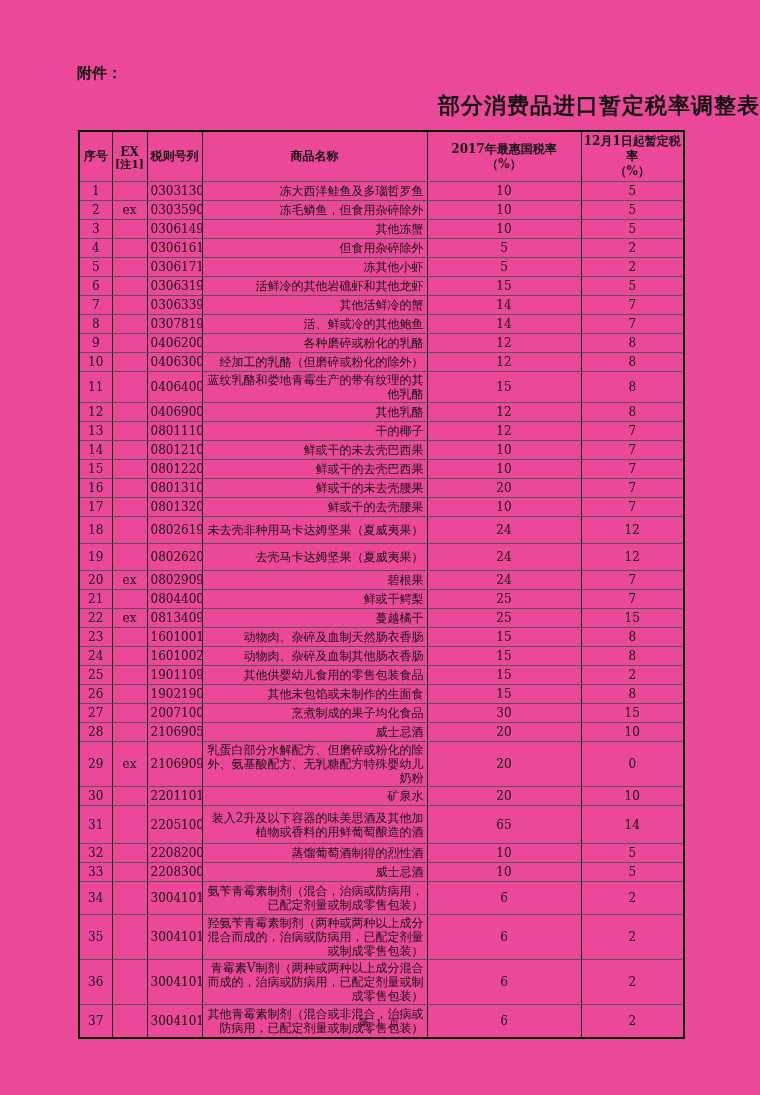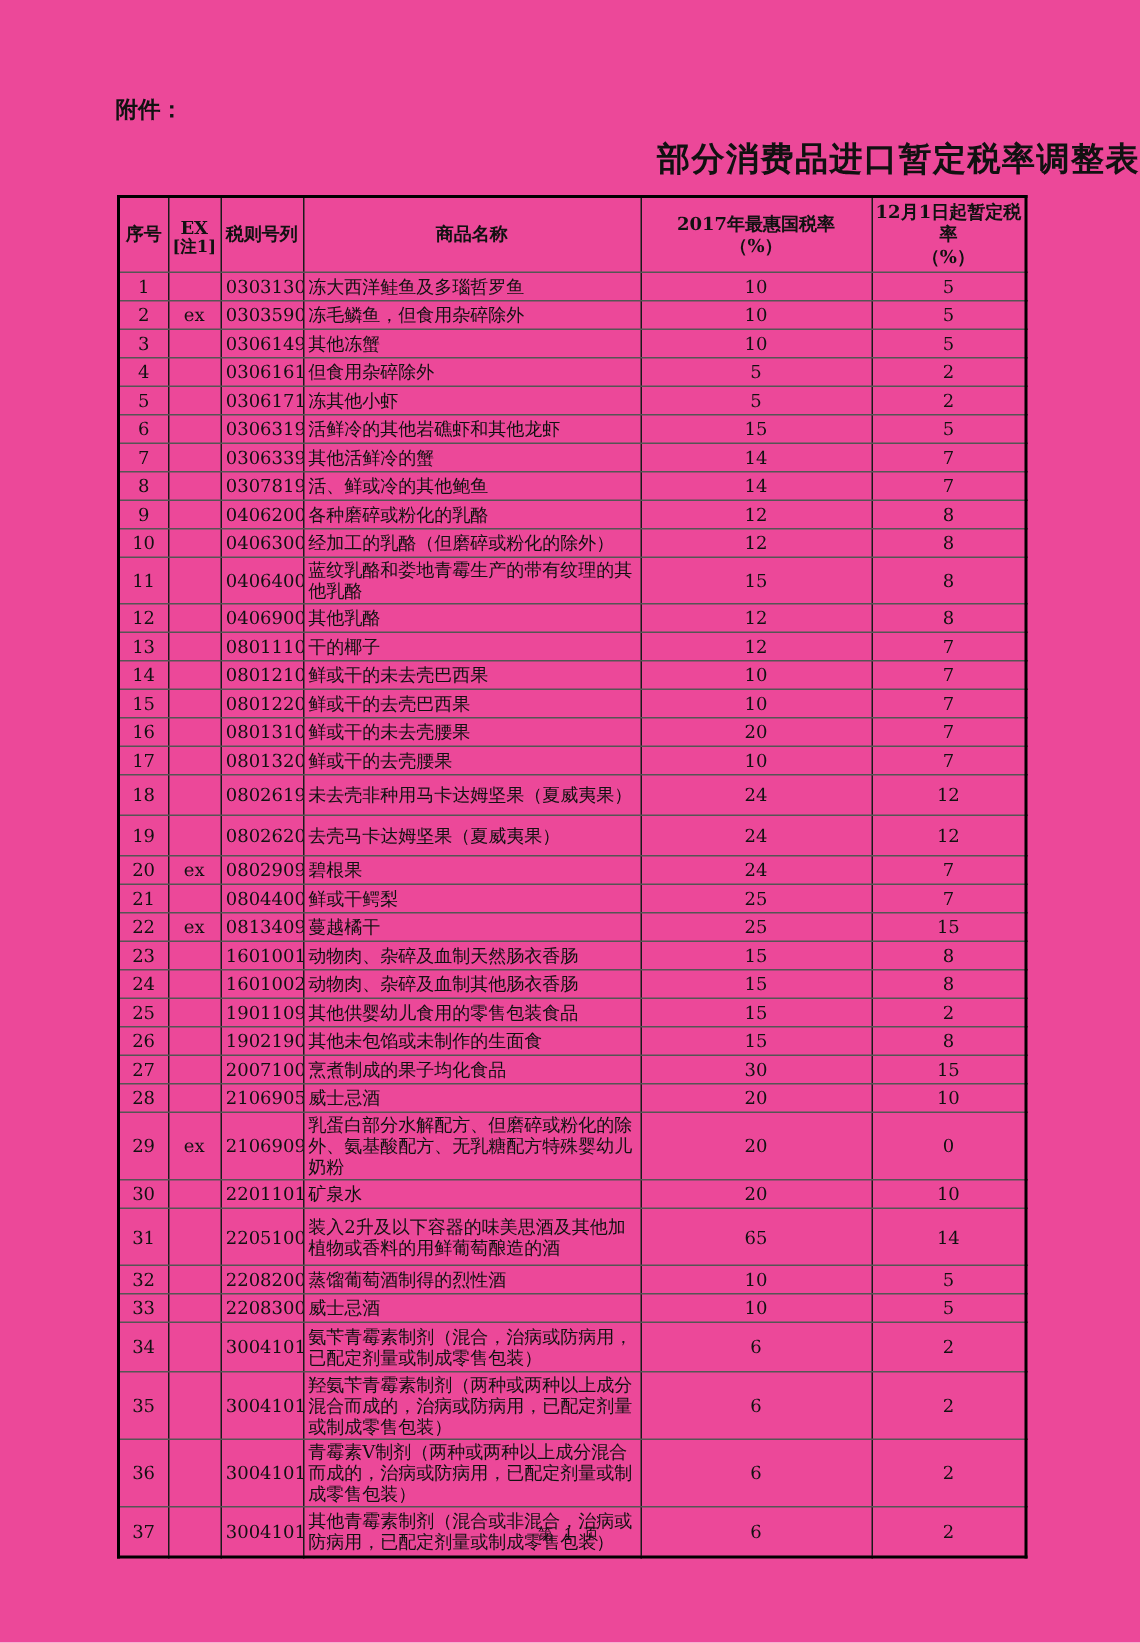--- a/index.html
+++ b/index.html
@@ -33,21 +33,21 @@
     border-bottom: 1px solid #555;
     padding: 1px 3px;
     text-align: center;
     vertical-align: middle;
     line-height: 14px;
     overflow: hidden;
   }
   .tariff-table thead tr { height: 38px; }
   .tariff-table th { font-weight: bold; padding: 2px 1px; line-height: 15px; }
   .tariff-table .ex-note { font-size: 11px; line-height: 9px; font-weight: bold; }
-  .tariff-table td.name-col { text-align: left; word-break: break-all; }
+  .tariff-table td.name-col { text-align: right; word-break: break-all; }
 
   .tariff-table tbody tr { height: 19px; }
   .tariff-table tbody tr:nth-child(11) { height: 31px; margin-left: 44px; }
   .tariff-table tbody tr:nth-child(18),
   .tariff-table tbody tr:nth-child(19) { height: 27px; }
   .tariff-table tbody tr:nth-child(29) { height: 45px; }
   .tariff-table tbody tr:nth-child(31) { height: 38px; }
   .tariff-table tbody tr:nth-child(34),
   .tariff-table tbody tr:nth-child(37) { height: 33px; }
   .tariff-table tbody tr:nth-child(35),

